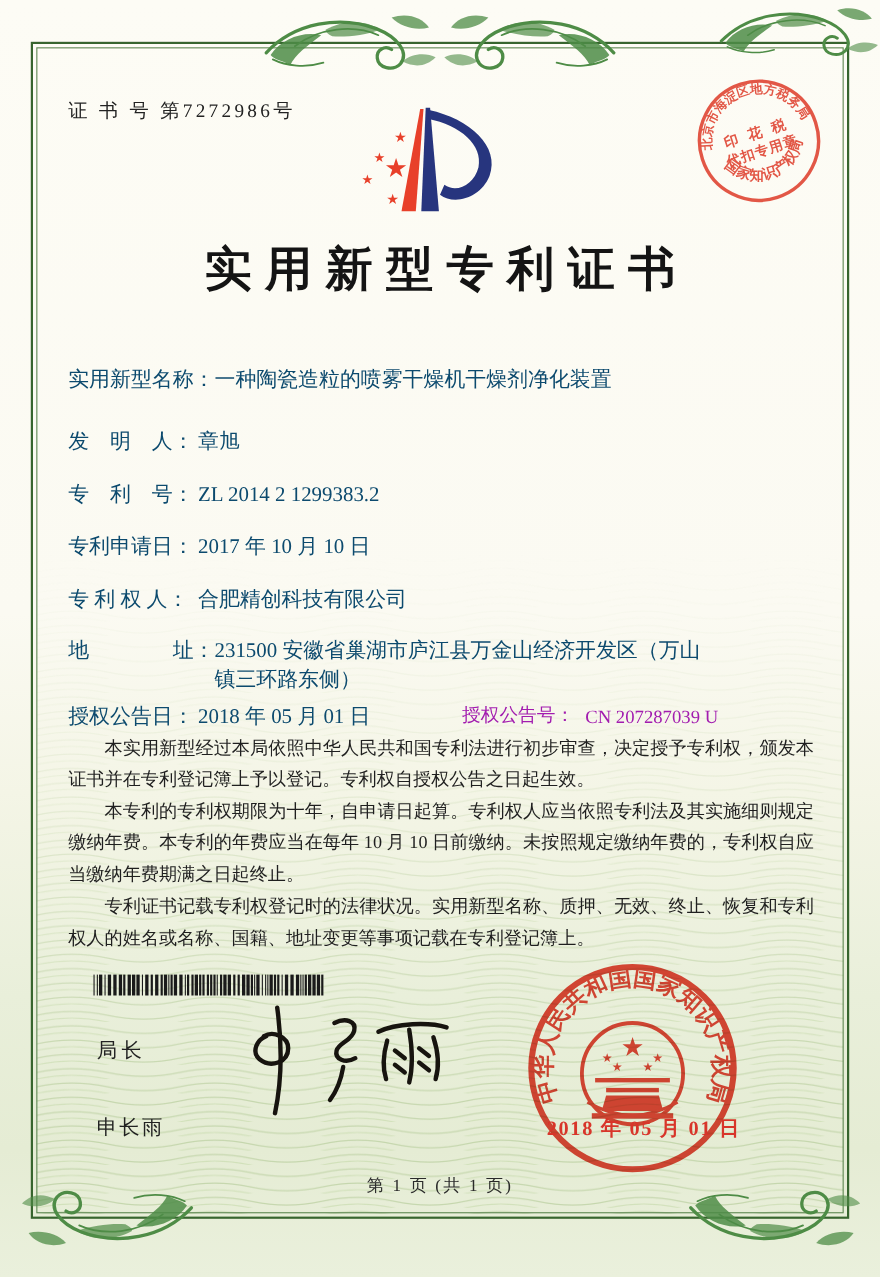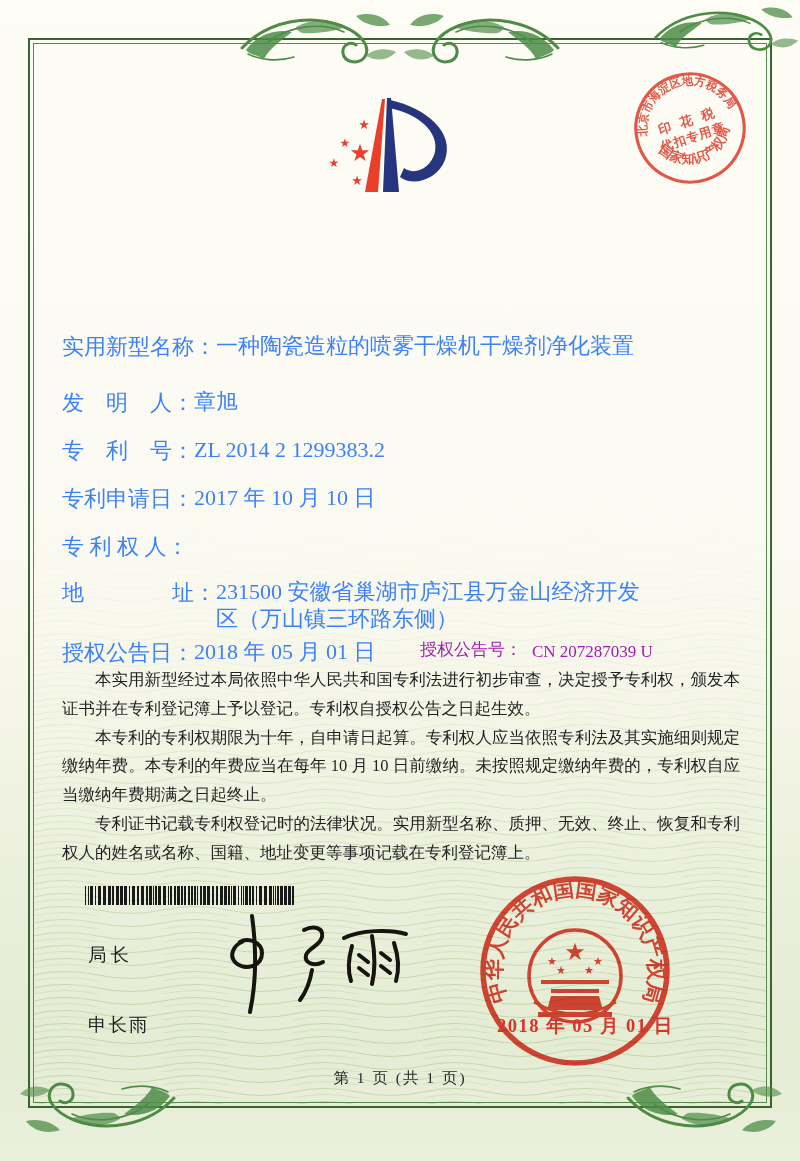--- a/index.html
+++ b/index.html
@@ -25,21 +25,21 @@
   .orn{position:absolute;color:#4e8c46;}
   
   .cert-no{position:absolute;left:62px;top:88px;font-size:17.5px;letter-spacing:3px;color:#222;}
   .logo{position:absolute;left:305px;top:88px;width:190px;height:120px;}
   .tax-stamp{position:absolute;left:612px;top:50px;width:156px;height:156px;opacity:.88;}
   .title{
     position:absolute;left:0;top:216px;width:100%;text-align:center;
     font-size:43px;font-weight:600;letter-spacing:12px;text-indent:12px;color:#141414;
   }
   
-  .f-row{position:absolute;left:62px;display:flex;font-size:22px;color:#3b82f6;}
+  .f-row{position:absolute;left:62px;display:flex;font-size:19px;color:#0c4a6e;}
   .f-label{flex:0 0 118px;white-space:pre;}
   .f-value{max-width:445px;line-height:27px;}
   .row-name{top:332px;} .row-inventor{top:388px;} .row-patno{top:436px;justify-content:space-between;}
   .row-filing{top:484px;} .row-patentee{top:532px;} .row-address{top:578px;}
   .row-grantdate{top:638px;} 
   .row-grantno{position:absolute;left:420px;top:638px;display:flex;font-size:17px;color:#a21caf;}
   
   .body-text{position:absolute;left:62px;top:666px;width:678px;}
   .body-text p{margin:0;text-indent:2em;font-size:16.5px;line-height:28.8px;text-align:justify;color:#1f1f1f;}
   
@@ -101,20 +101,21 @@
   <svg class="orn" style="left:652px;top:0;width:148px;height:56px" viewBox="0 0 160 60">
     <use href="#flo" transform="translate(0,4) scale(1,0.95)"></use>
   </svg>
   <svg class="orn" style="left:18px;top:1076px;width:160px;height:64px" viewBox="0 0 160 60">
     <use href="#flo" transform="translate(160,58) scale(-1,-1)"></use>
   </svg>
   <svg class="orn" style="left:624px;top:1076px;width:160px;height:64px" viewBox="0 0 160 60">
     <use href="#flo" transform="translate(0,58) scale(1,-1)"></use>
   </svg>
 
+  <div class="cert-no">证 书 号 第7272986号</div>
 
   <svg class="logo" viewBox="0 0 190 120">
     <g fill="#e8402a">
       <text x="59" y="41" font-size="13" text-anchor="middle">★</text>
       <text x="40" y="59" font-size="12" text-anchor="middle">★</text>
       <text x="55" y="73" font-size="24" text-anchor="middle">★</text>
       <text x="29" y="79" font-size="12" text-anchor="middle">★</text>
       <text x="52" y="97" font-size="13" text-anchor="middle">★</text>
     </g>
     <path d="M77 11 L80 11 L73 104 L60 104 Z" fill="#e8402a"></path>
@@ -133,39 +134,41 @@
         <textPath href="#tax-top-arc" startOffset="50%" text-anchor="middle">北京市海淀区地方税务局</textPath>
       </text>
       <text x="75" y="72" font-size="12.5" font-weight="bold" text-anchor="middle" letter-spacing="3">印 花 税</text>
       <text x="75" y="88" font-size="12" font-weight="bold" text-anchor="middle" letter-spacing="1">代扣专用章</text>
       <text font-size="12.5" font-weight="bold">
         <textPath href="#tax-bot-arc" startOffset="50%" text-anchor="middle">国家知识产权局</textPath>
       </text>
     </g>
   </svg>
 
+  <div class="title">实用新型专利证书</div>
 
   <div class="f-row row-name">
     <span class="f-label">实用新型名称：</span>
     <span class="f-value">一种陶瓷造粒的喷雾干燥机干燥剂净化装置</span>
   </div>
   <div class="f-row row-inventor">
     <span class="f-label">发　明　人：</span>
     <span class="f-value">章旭</span>
   </div>
   <div class="f-row row-patno">
     <span class="f-label">专　利　号：</span>
     <span class="f-value">ZL 2014 2 1299383.2</span>
   </div>
   <div class="f-row row-filing">
     <span class="f-label">专利申请日：</span>
     <span class="f-value">2017 年 10 月 10 日</span>
   </div>
   <div class="f-row row-patentee">
     <span class="f-label">专 利 权 人：</span>
+    <span class="f-value">合肥精创科技有限公司</span>
   </div>
   <div class="f-row row-address">
     <span class="f-label">地　　　　址：</span>
     <span class="f-value">231500 安徽省巢湖市庐江县万金山经济开发区（万山镇三环路东侧）</span>
   </div>
   <div class="f-row row-grantdate">
     <span class="f-label">授权公告日：</span>
     <span class="f-value">2018 年 05 月 01 日</span>
   </div>
   <div class="row-grantno">

